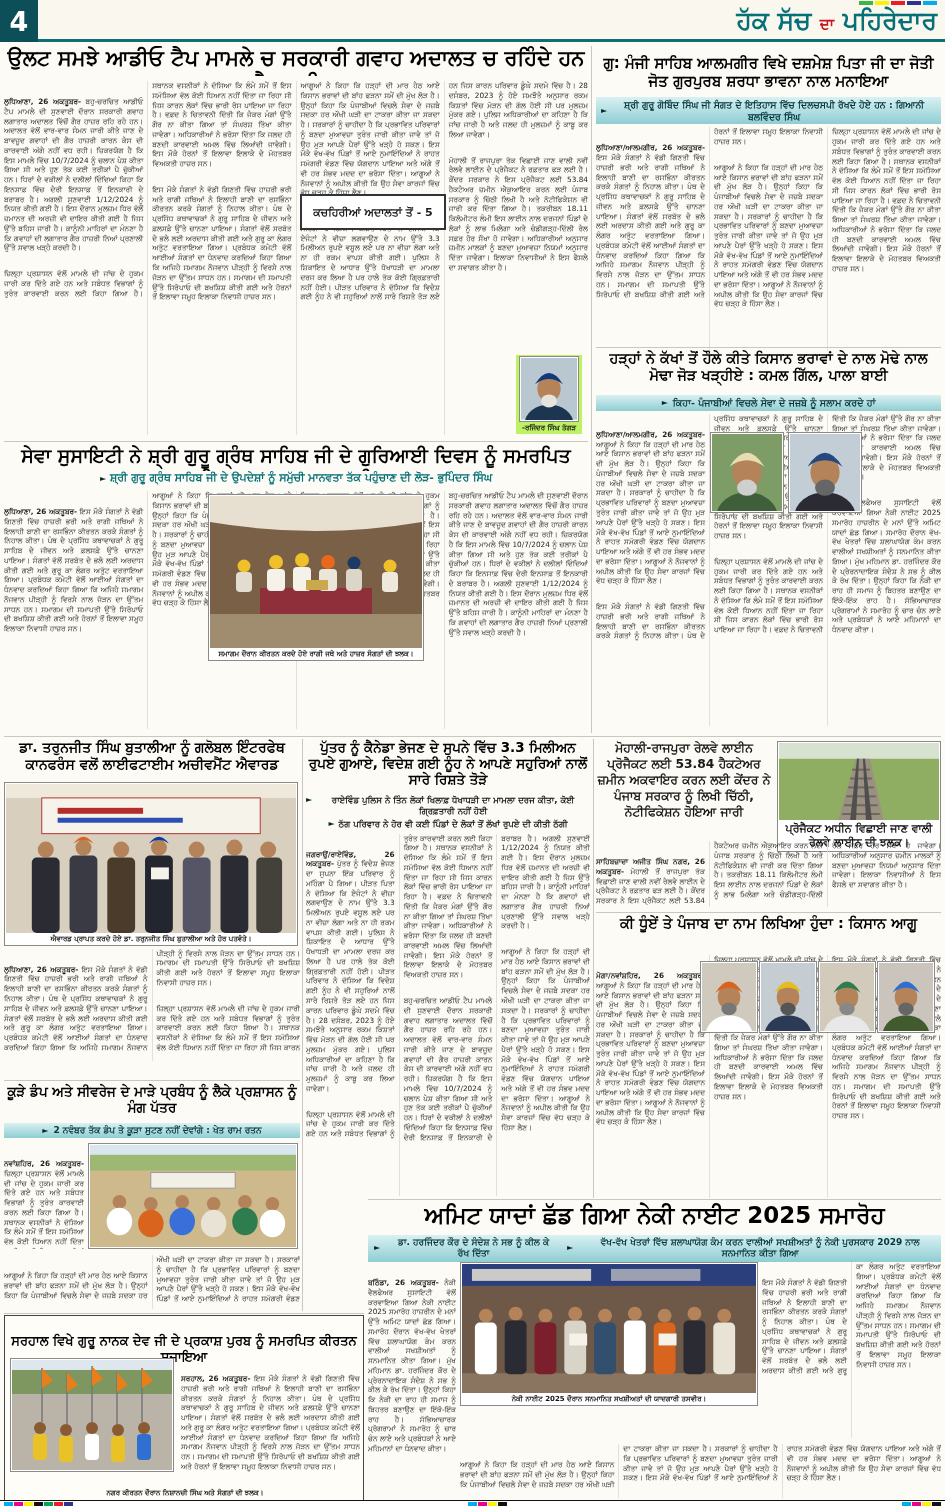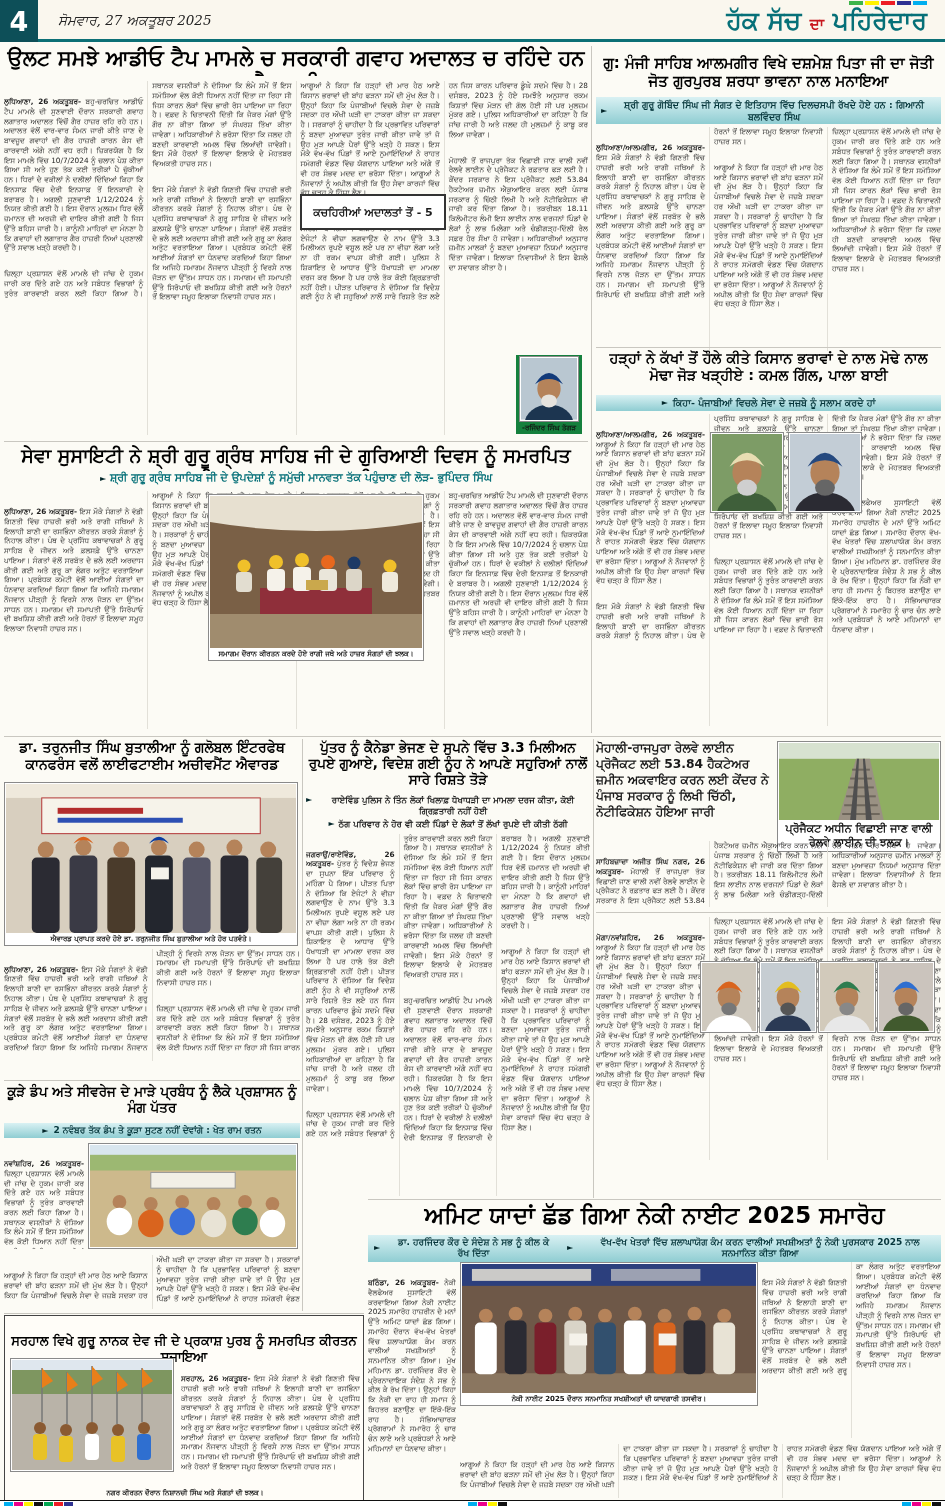--- a/index.html
+++ b/index.html
@@ -5,21 +5,21 @@
 *{margin:0;padding:0;box-sizing:border-box}
 html,body{background:#8f9496}
 .page{position:relative;width:945px;height:1507px;margin:0 auto;background:#fcfbf5;overflow:hidden;
   font-family:"DejaVu Sans","Liberation Sans",sans-serif;color:#1a1a1a}
 
 .hdr{position:absolute;left:0;top:0;width:945px;height:42px;background:#faf7ee;border-bottom:3px solid #0c7076}
 .pagenum{position:absolute;left:0;top:0;width:38px;height:42px;background:#0d4f58;color:#fff;font-size:27px;font-weight:bold;
   display:flex;align-items:center;justify-content:center}
 .issue-date{position:absolute;left:58px;top:0;height:40px;display:flex;align-items:center;
   font-family:"DejaVu Serif","Liberation Serif",serif;font-style:italic;font-size:13.5px;color:#222}
-.logo{position:absolute;right:18px;top:1px;text-align:left}
+.logo{position:absolute;right:8px;top:1px;text-align:left}
 .logo-strip{display:flex;gap:2px;justify-content:flex-end;margin-bottom:1px}
 .chip{display:inline-block;width:14px;height:4px}
 .logo-text{font-size:25px;font-weight:bold;color:#067078;line-height:1.2;white-space:nowrap}
 .logo-text .mid{color:#c8171e;font-size:15px}
 
 .sec{position:absolute;overflow:hidden}
 .hl{font-weight:bold;color:#000;text-align:center;line-height:1.2;overflow:hidden}
 .body-text{font-size:7.3px;line-height:1.34;text-align:justify;color:#1e1e1e;overflow:hidden}
 .body-text p{margin:16px 0 3px}
 .dl{font-weight:bold}
@@ -34,21 +34,21 @@
 .photo{background:#fff;border:1px solid #8a8a8a;padding:1px}
 .photo svg{display:block;width:100%}
 .divider{position:absolute;background:#c9c7c0}
 .pullquote{position:absolute;border:2px solid #333;background:#fff;font-size:11px;font-weight:bold;
   display:flex;align-items:center;justify-content:center;text-align:center;padding:3px;z-index:3}
 
 .sec-audio{left:4px;top:46px;width:584px;height:392px}
 .hl-audio{font-size:21px;height:30px}
 .audio-body{height:354px;margin-top:5px}
 .pq-audio{left:296px;top:148px;width:146px;height:36px}
-.author-blk{position:absolute;right:6px;bottom:4px;width:66px;background:#15803d;z-index:3;padding:1px}
+.author-blk{position:absolute;right:6px;bottom:4px;width:66px;background:#bef264;z-index:3;padding:1px}
 .author-blk .photo{width:60px;height:66px;margin:0 auto}
 
 .sec-gurpurab{left:596px;top:54px;width:345px;height:298px}
 .hl-gurpurab{font-size:15px;height:40px}
 .sub-gurpurab{font-size:9.3px;margin:3px 0}
 .gurpurab-body{height:224px;margin-top:3px}
 
 .sec-flood{left:596px;top:350px;width:345px;height:383px}
 .hl-flood{font-size:14.5px;height:42px}
 .sub-flood{font-size:9.5px;margin:3px 0}
@@ -67,21 +67,21 @@
 .hl-award{font-size:14px;height:40px}
 .award-photo{width:294px;margin-top:3px}
 .award-body{height:112px;margin-top:3px}
 
 .sec-canada{left:306px;top:739px;width:284px;height:459px}
 .hl-canada{font-size:13.5px;height:54px}
 .sub-canada{font-size:8.6px;font-weight:bold;display:flex;gap:4px;justify-content:center;text-align:center;line-height:1.3;margin:2px 0}
 .canada-body{height:362px;margin-top:3px}
 
 .sec-railway{left:596px;top:739px;width:345px;height:170px}
-.rw-hl{position:absolute;left:0;top:2px;width:176px;font-size:12.3px;font-weight:bold;line-height:1.3}
+.rw-hl{position:absolute;left:0;top:2px;width:176px;font-size:12.3px;font-weight:bold;text-align:center;line-height:1.3}
 .rw-photo{position:absolute;right:0;top:2px;width:164px}
 .rw-body{position:absolute;left:0;top:102px;width:345px;height:66px}
 
 .sec-smoke{left:596px;top:915px;width:345px;height:285px}
 .hl-smoke{font-size:14.5px;height:38px}
 .smoke-body{height:243px;margin-top:2px}
 .sm-ph{position:absolute;width:58px;z-index:3}
 .sm1{left:104px;top:46px}.sm2{left:163px;top:46px}.sm3{left:222px;top:46px}.sm4{left:281px;top:46px}
 
 .sec-garbage{left:4px;top:1083px;width:296px;height:228px}
@@ -111,21 +111,20 @@
 .reggroup{display:flex;gap:1px}
 .regsq{display:inline-block;width:9px;height:4px}
 </style>
 </head>
 <body>
 
 <div class="page">
 
   <header class="hdr">
     <div class="pagenum">4</div>
-    <div class="issue-date">ਸੋਮਵਾਰ, 27 ਅਕਤੂਬਰ 2025</div>
     <div class="logo">
       <div class="logo-strip">
         <i class="chip" style="background:#3db54a"></i>
         <i class="chip" style="background:#fff200"></i>
         <i class="chip" style="background:#ed1c24"></i>
         <i class="chip" style="background:#2e3192"></i>
         <i class="chip" style="background:#00aeef"></i>
       </div>
       <div class="logo-text">
         <span>ਹੱਕ ਸੱਚ</span>
@@ -314,20 +313,21 @@
       </svg>
       <div class="caption" style="font-size:11px">ਪ੍ਰੋਜੈਕਟ ਅਧੀਨ ਵਿਛਾਈ ਜਾਣ ਵਾਲੀ ਰੇਲਵੇ ਲਾਈਨ ਦੀ ਝਲਕ।</div>
     </div>
     <div class="body-text cols3 rw-body">
       <p><span class="dl">ਸਾਹਿਬਜ਼ਾਦਾ ਅਜੀਤ ਸਿੰਘ ਨਗਰ, 26 ਅਕਤੂਬਰ-</span> <span>ਮੋਹਾਲੀ ਤੋਂ ਰਾਜਪੁਰਾ ਤੱਕ ਵਿਛਾਈ ਜਾਣ ਵਾਲੀ ਨਵੀਂ ਰੇਲਵੇ ਲਾਈਨ ਦੇ ਪ੍ਰੋਜੈਕਟ ਨੇ ਰਫ਼ਤਾਰ ਫੜ ਲਈ ਹੈ। ਕੇਂਦਰ ਸਰਕਾਰ ਨੇ ਇਸ ਪ੍ਰੋਜੈਕਟ ਲਈ 53.84 ਹੈਕਟੇਅਰ ਜ਼ਮੀਨ ਐਕੁਆਇਰ ਕਰਨ ਲਈ ਪੰਜਾਬ ਸਰਕਾਰ ਨੂੰ ਚਿੱਠੀ ਲਿਖੀ ਹੈ ਅਤੇ ਨੋਟੀਫਿਕੇਸ਼ਨ ਵੀ ਜਾਰੀ ਕਰ ਦਿੱਤਾ ਗਿਆ ਹੈ। ਤਕਰੀਬਨ 18.11 ਕਿਲੋਮੀਟਰ ਲੰਮੀ ਇਸ ਲਾਈਨ ਨਾਲ ਦਰਜਨਾਂ ਪਿੰਡਾਂ ਦੇ ਲੋਕਾਂ ਨੂੰ ਲਾਭ ਮਿਲੇਗਾ ਅਤੇ ਚੰਡੀਗੜ੍ਹ-ਦਿੱਲੀ ਰੇਲ ਸਫ਼ਰ ਹੋਰ ਸੌਖਾ ਹੋ ਜਾਵੇਗਾ। ਅਧਿਕਾਰੀਆਂ ਅਨੁਸਾਰ ਜ਼ਮੀਨ ਮਾਲਕਾਂ ਨੂੰ ਬਣਦਾ ਮੁਆਵਜ਼ਾ ਨਿਯਮਾਂ ਅਨੁਸਾਰ ਦਿੱਤਾ ਜਾਵੇਗਾ। ਇਲਾਕਾ ਨਿਵਾਸੀਆਂ ਨੇ ਇਸ ਫੈਸਲੇ ਦਾ ਸਵਾਗਤ ਕੀਤਾ ਹੈ।</span></p>
       <p>ਜ਼ਿਲ੍ਹਾ ਪ੍ਰਸ਼ਾਸਨ ਵੱਲੋਂ ਮਾਮਲੇ ਦੀ ਜਾਂਚ ਦੇ ਹੁਕਮ ਜਾਰੀ ਕਰ ਦਿੱਤੇ ਗਏ ਹਨ ਅਤੇ ਸਬੰਧਤ ਵਿਭਾਗਾਂ ਨੂੰ ਤੁਰੰਤ ਕਾਰਵਾਈ ਕਰਨ ਲਈ ਕਿਹਾ ਗਿਆ ਹੈ। ਸਥਾਨਕ ਵਸਨੀਕਾਂ ਨੇ ਦੱਸਿਆ ਕਿ ਲੰਮੇ ਸਮੇਂ ਤੋਂ ਇਸ ਸਮੱਸਿਆ ਵੱਲ ਕੋਈ ਧਿਆਨ ਨਹੀਂ ਦਿੱਤਾ ਜਾ ਰਿਹਾ ਸੀ ਜਿਸ ਕਾਰਨ ਲੋਕਾਂ ਵਿੱਚ ਭਾਰੀ ਰੋਸ ਪਾਇਆ ਜਾ ਰਿਹਾ ਹੈ। ਵਫ਼ਦ ਨੇ ਚਿਤਾਵਨੀ ਦਿੱਤੀ ਕਿ ਜੇਕਰ ਮੰਗਾਂ ਉੱਤੇ ਗੌਰ ਨਾ ਕੀਤਾ ਗਿਆ ਤਾਂ ਸੰਘਰਸ਼ ਤਿੱਖਾ ਕੀਤਾ ਜਾਵੇਗਾ। ਅਧਿਕਾਰੀਆਂ ਨੇ ਭਰੋਸਾ ਦਿੱਤਾ ਕਿ ਜਲਦ ਹੀ ਬਣਦੀ ਕਾਰਵਾਈ ਅਮਲ ਵਿੱਚ ਲਿਆਂਦੀ ਜਾਵੇਗੀ। ਇਸ ਮੌਕੇ ਹੋਰਨਾਂ ਤੋਂ ਇਲਾਵਾ ਇਲਾਕੇ ਦੇ ਮੋਹਤਬਰ ਵਿਅਕਤੀ ਹਾਜ਼ਰ ਸਨ।</p>
     </div>
   </section>
 
   <section class="sec sec-smoke">
+    <h2 class="hl hl-smoke">ਕੀ ਧੂੰਏਂ ਤੇ ਪੰਜਾਬ ਦਾ ਨਾਮ ਲਿਖਿਆ ਹੁੰਦਾ : ਕਿਸਾਨ ਆਗੂ</h2>
     <div class="body-text cols3 smoke-body">
       <p><span class="dl">ਮੋਗਾ/ਨਵਾਂਸ਼ਹਿਰ, 26 ਅਕਤੂਬਰ-</span> <span>ਆਗੂਆਂ ਨੇ ਕਿਹਾ ਕਿ ਹੜ੍ਹਾਂ ਦੀ ਮਾਰ ਹੇਠ ਆਏ ਕਿਸਾਨ ਭਰਾਵਾਂ ਦੀ ਬਾਂਹ ਫੜਨਾ ਸਮੇਂ ਦੀ ਮੁੱਖ ਲੋੜ ਹੈ। ਉਨ੍ਹਾਂ ਕਿਹਾ ਕਿ ਪੰਜਾਬੀਆਂ ਵਿਚਲੇ ਸੇਵਾ ਦੇ ਜਜ਼ਬੇ ਸਦਕਾ ਹਰ ਔਖੀ ਘੜੀ ਦਾ ਟਾਕਰਾ ਕੀਤਾ ਜਾ ਸਕਦਾ ਹੈ। ਸਰਕਾਰਾਂ ਨੂੰ ਚਾਹੀਦਾ ਹੈ ਕਿ ਪ੍ਰਭਾਵਿਤ ਪਰਿਵਾਰਾਂ ਨੂੰ ਬਣਦਾ ਮੁਆਵਜ਼ਾ ਤੁਰੰਤ ਜਾਰੀ ਕੀਤਾ ਜਾਵੇ ਤਾਂ ਜੋ ਉਹ ਮੁੜ ਆਪਣੇ ਪੈਰਾਂ ਉੱਤੇ ਖੜ੍ਹੇ ਹੋ ਸਕਣ। ਇਸ ਮੌਕੇ ਵੱਖ-ਵੱਖ ਪਿੰਡਾਂ ਤੋਂ ਆਏ ਨੁਮਾਇੰਦਿਆਂ ਨੇ ਰਾਹਤ ਸਮੱਗਰੀ ਵੰਡਣ ਵਿੱਚ ਯੋਗਦਾਨ ਪਾਇਆ ਅਤੇ ਅੱਗੇ ਤੋਂ ਵੀ ਹਰ ਸੰਭਵ ਮਦਦ ਦਾ ਭਰੋਸਾ ਦਿੱਤਾ। ਆਗੂਆਂ ਨੇ ਨੌਜਵਾਨਾਂ ਨੂੰ ਅਪੀਲ ਕੀਤੀ ਕਿ ਉਹ ਸੇਵਾ ਕਾਰਜਾਂ ਵਿੱਚ ਵੱਧ ਚੜ੍ਹ ਕੇ ਹਿੱਸਾ ਲੈਣ।</span></p>
       <p>ਜ਼ਿਲ੍ਹਾ ਪ੍ਰਸ਼ਾਸਨ ਵੱਲੋਂ ਮਾਮਲੇ ਦੀ ਜਾਂਚ ਦੇ ਹੁਕਮ ਜਾਰੀ ਕਰ ਦਿੱਤੇ ਗਏ ਹਨ ਅਤੇ ਸਬੰਧਤ ਵਿਭਾਗਾਂ ਨੂੰ ਤੁਰੰਤ ਕਾਰਵਾਈ ਕਰਨ ਲਈ ਕਿਹਾ ਗਿਆ ਹੈ। ਸਥਾਨਕ ਵਸਨੀਕਾਂ ਨੇ ਦੱਸਿਆ ਕਿ ਲੰਮੇ ਸਮੇਂ ਤੋਂ ਇਸ ਸਮੱਸਿਆ ਵੱਲ ਕੋਈ ਧਿਆਨ ਨਹੀਂ ਦਿੱਤਾ ਜਾ ਰਿਹਾ ਸੀ ਜਿਸ ਕਾਰਨ ਲੋਕਾਂ ਵਿੱਚ ਭਾਰੀ ਰੋਸ ਪਾਇਆ ਜਾ ਰਿਹਾ ਹੈ। ਵਫ਼ਦ ਨੇ ਚਿਤਾਵਨੀ ਦਿੱਤੀ ਕਿ ਜੇਕਰ ਮੰਗਾਂ ਉੱਤੇ ਗੌਰ ਨਾ ਕੀਤਾ ਗਿਆ ਤਾਂ ਸੰਘਰਸ਼ ਤਿੱਖਾ ਕੀਤਾ ਜਾਵੇਗਾ। ਅਧਿਕਾਰੀਆਂ ਨੇ ਭਰੋਸਾ ਦਿੱਤਾ ਕਿ ਜਲਦ ਹੀ ਬਣਦੀ ਕਾਰਵਾਈ ਅਮਲ ਵਿੱਚ ਲਿਆਂਦੀ ਜਾਵੇਗੀ। ਇਸ ਮੌਕੇ ਹੋਰਨਾਂ ਤੋਂ ਇਲਾਵਾ ਇਲਾਕੇ ਦੇ ਮੋਹਤਬਰ ਵਿਅਕਤੀ ਹਾਜ਼ਰ ਸਨ।</p>
       <p>ਇਸ ਮੌਕੇ ਸੰਗਤਾਂ ਨੇ ਵੱਡੀ ਗਿਣਤੀ ਵਿੱਚ ਹਾਜ਼ਰੀ ਭਰੀ ਅਤੇ ਰਾਗੀ ਜਥਿਆਂ ਨੇ ਇਲਾਹੀ ਬਾਣੀ ਦਾ ਰਸਭਿੰਨਾ ਕੀਰਤਨ ਕਰਕੇ ਸੰਗਤਾਂ ਨੂੰ ਨਿਹਾਲ ਕੀਤਾ। ਪੰਥ ਦੇ ਪ੍ਰਸਿੱਧ ਕਥਾਵਾਚਕਾਂ ਨੇ ਗੁਰੂ ਸਾਹਿਬ ਦੇ ਜੀਵਨ ਅਤੇ ਫ਼ਲਸਫ਼ੇ ਉੱਤੇ ਚਾਨਣਾ ਪਾਇਆ। ਸੰਗਤਾਂ ਵੱਲੋਂ ਸਰਬੱਤ ਦੇ ਭਲੇ ਲਈ ਅਰਦਾਸ ਕੀਤੀ ਗਈ ਅਤੇ ਗੁਰੂ ਕਾ ਲੰਗਰ ਅਤੁੱਟ ਵਰਤਾਇਆ ਗਿਆ। ਪ੍ਰਬੰਧਕ ਕਮੇਟੀ ਵੱਲੋਂ ਆਈਆਂ ਸੰਗਤਾਂ ਦਾ ਧੰਨਵਾਦ ਕਰਦਿਆਂ ਕਿਹਾ ਗਿਆ ਕਿ ਅਜਿਹੇ ਸਮਾਗਮ ਨੌਜਵਾਨ ਪੀੜ੍ਹੀ ਨੂੰ ਵਿਰਸੇ ਨਾਲ ਜੋੜਨ ਦਾ ਉੱਤਮ ਸਾਧਨ ਹਨ। ਸਮਾਗਮ ਦੀ ਸਮਾਪਤੀ ਉੱਤੇ ਸਿਰੋਪਾਓ ਦੀ ਬਖਸ਼ਿਸ਼ ਕੀਤੀ ਗਈ ਅਤੇ ਹੋਰਨਾਂ ਤੋਂ ਇਲਾਵਾ ਸਮੂਹ ਇਲਾਕਾ ਨਿਵਾਸੀ ਹਾਜ਼ਰ ਸਨ।</p>
     </div>
     <div class="photo sm-ph sm1">
       <svg viewBox="0 0 60 76" preserveAspectRatio="none">
         <rect width="60" height="76" fill="#cfc9be"></rect>
           <ellipse cx="30" cy="80" rx="26" ry="22" fill="#ffffff"></ellipse>
         <ellipse cx="30" cy="38" rx="12.5" ry="14" fill="#b5835a"></ellipse>
@@ -438,21 +438,21 @@
     </div>
     <div class="caption pk-cap">ਨਗਰ ਕੀਰਤਨ ਦੌਰਾਨ ਨਿਸ਼ਾਨਚੀ ਸਿੰਘ ਅਤੇ ਸੰਗਤਾਂ ਦੀ ਝਲਕ।</div>
   </section>
 
   <section class="sec sec-neki">
     <h1 class="hl hl-neki">ਅਮਿਟ ਯਾਦਾਂ ਛੱਡ ਗਿਆ ਨੇਕੀ ਨਾਈਟ 2025 ਸਮਾਰੋਹ</h1>
     <div class="subhead sub-neki">
       <span class="arr">►</span>
       <span>ਡਾ. ਹਰਜਿੰਦਰ ਕੌਰ ਦੇ ਸੰਦੇਸ਼ ਨੇ ਸਭ ਨੂੰ ਕੀਲ ਕੇ ਰੱਖ ਦਿੱਤਾ</span>
       <span class="arr">►</span>
-      <span>ਵੱਖ-ਵੱਖ ਖੇਤਰਾਂ ਵਿੱਚ ਸ਼ਲਾਘਾਯੋਗ ਕੰਮ ਕਰਨ ਵਾਲੀਆਂ ਸਖਸ਼ੀਅਤਾਂ ਨੂੰ ਨੇਕੀ ਪੁਰਸਕਾਰ 2025 ਨਾਲ ਸਨਮਾਨਿਤ ਕੀਤਾ ਗਿਆ</span>
+      <span>ਵੱਖ-ਵੱਖ ਖੇਤਰਾਂ ਵਿੱਚ ਸ਼ਲਾਘਾਯੋਗ ਕੰਮ ਕਰਨ ਵਾਲੀਆਂ ਸਖਸ਼ੀਅਤਾਂ ਨੂੰ ਨੇਕੀ ਪੁਰਸਕਾਰ 2029 ਨਾਲ ਸਨਮਾਨਿਤ ਕੀਤਾ ਗਿਆ</span>
     </div>
     <div class="body-text nk-textL">
       <p><span class="dl">ਬਠਿੰਡਾ, 26 ਅਕਤੂਬਰ-</span> <span>ਨੇਕੀ ਵੈਲਫੇਅਰ ਸੁਸਾਇਟੀ ਵੱਲੋਂ ਕਰਵਾਇਆ ਗਿਆ ਨੇਕੀ ਨਾਈਟ 2025 ਸਮਾਰੋਹ ਹਾਜ਼ਰੀਨ ਦੇ ਮਨਾਂ ਉੱਤੇ ਅਮਿਟ ਯਾਦਾਂ ਛੱਡ ਗਿਆ। ਸਮਾਰੋਹ ਦੌਰਾਨ ਵੱਖ-ਵੱਖ ਖੇਤਰਾਂ ਵਿੱਚ ਸ਼ਲਾਘਾਯੋਗ ਕੰਮ ਕਰਨ ਵਾਲੀਆਂ ਸਖਸ਼ੀਅਤਾਂ ਨੂੰ ਸਨਮਾਨਿਤ ਕੀਤਾ ਗਿਆ। ਮੁੱਖ ਮਹਿਮਾਨ ਡਾ. ਹਰਜਿੰਦਰ ਕੌਰ ਦੇ ਪ੍ਰੇਰਨਾਦਾਇਕ ਸੰਦੇਸ਼ ਨੇ ਸਭ ਨੂੰ ਕੀਲ ਕੇ ਰੱਖ ਦਿੱਤਾ। ਉਨ੍ਹਾਂ ਕਿਹਾ ਕਿ ਨੇਕੀ ਦਾ ਰਾਹ ਹੀ ਸਮਾਜ ਨੂੰ ਬਿਹਤਰ ਬਣਾਉਣ ਦਾ ਇੱਕੋ-ਇੱਕ ਰਾਹ ਹੈ। ਸੱਭਿਆਚਾਰਕ ਪ੍ਰੋਗਰਾਮਾਂ ਨੇ ਸਮਾਰੋਹ ਨੂੰ ਚਾਰ ਚੰਨ ਲਾਏ ਅਤੇ ਪ੍ਰਬੰਧਕਾਂ ਨੇ ਆਏ ਮਹਿਮਾਨਾਂ ਦਾ ਧੰਨਵਾਦ ਕੀਤਾ।</span></p>
     </div>
     <div class="photo nk-photo">
       <svg viewBox="0 0 296 130" preserveAspectRatio="none">
         <rect width="296" height="130" fill="#6e5848"></rect>
         <rect width="296" height="22" fill="#2c3f7d"></rect>
         <rect x="10" y="5" width="120" height="12" fill="#e8e3d5" opacity="0.85"></rect>
         <rect x="150" y="5" width="90" height="12" fill="#e8e3d5" opacity="0.6"></rect>

